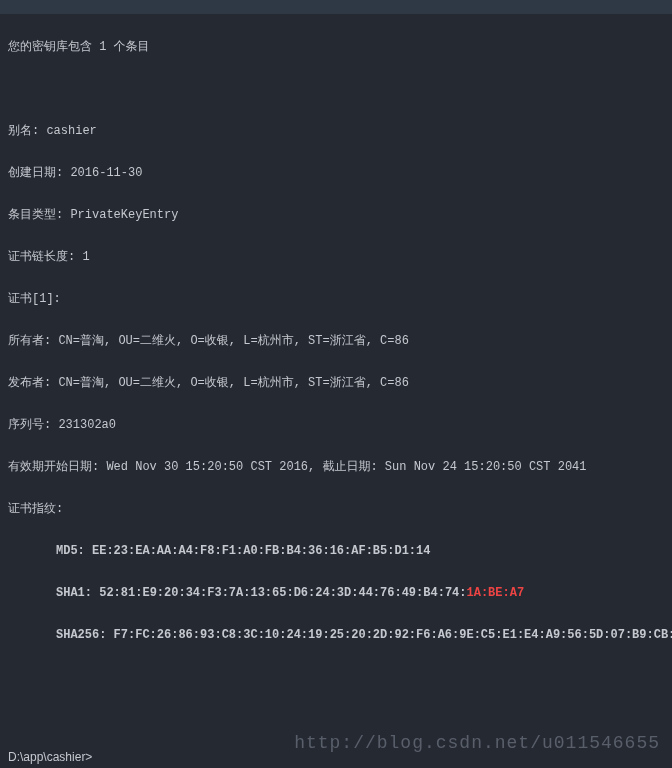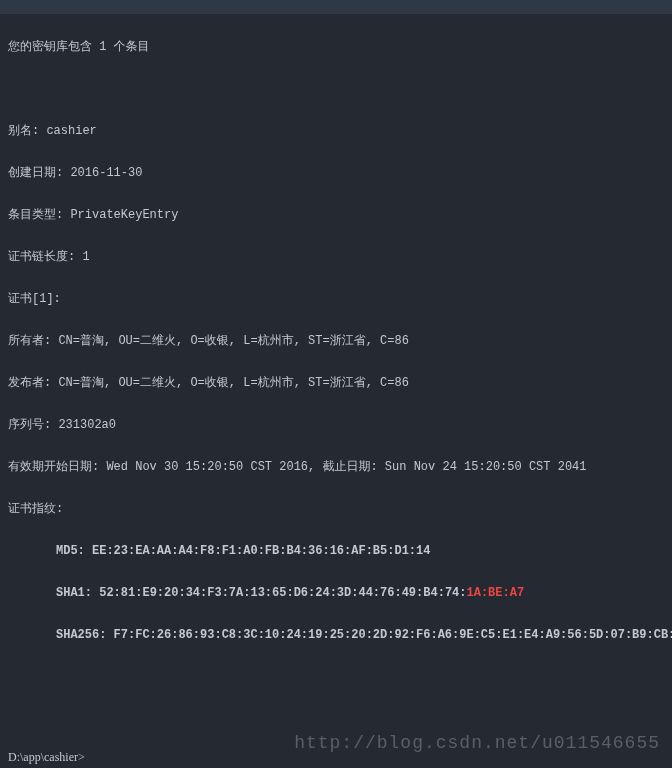--- a/index.html
+++ b/index.html
@@ -45,21 +45,21 @@
       font-family: "Courier New", monospace;
       font-size: 18px;
       color: #6a717d;
       letter-spacing: 1px;
       opacity: 0.75;
     }
     .prompt {
       position: absolute;
       bottom: 0;
       left: 8px;
-      font-family: Liberation Serif, serif;
+      font-family: Liberation Sans, sans-serif;
       font-size: 12px;
     }
   </style>
 </head>
 <body>
 
 <div class="top-bar"></div>
 
 <div class="terminal">
 <span class="line">您的密钥库包含 1 个条目</span>

